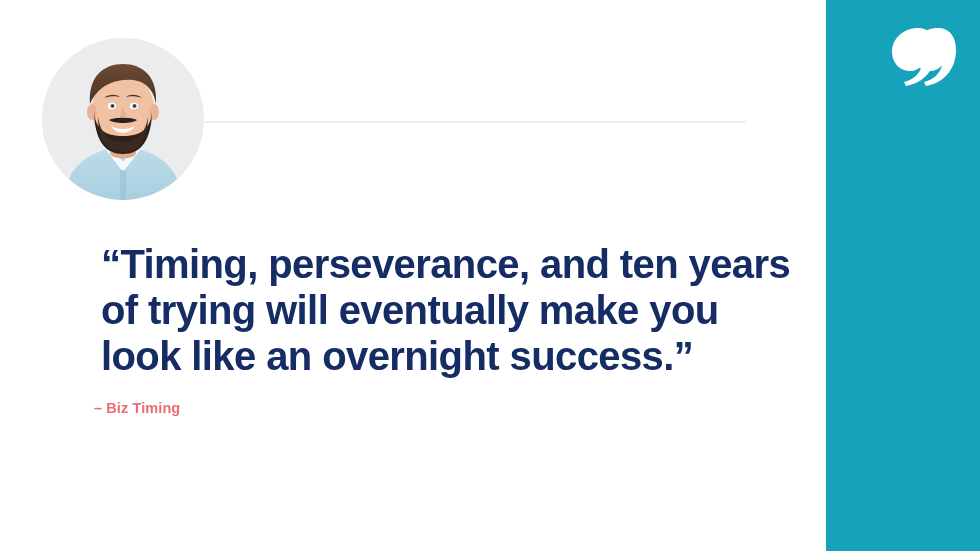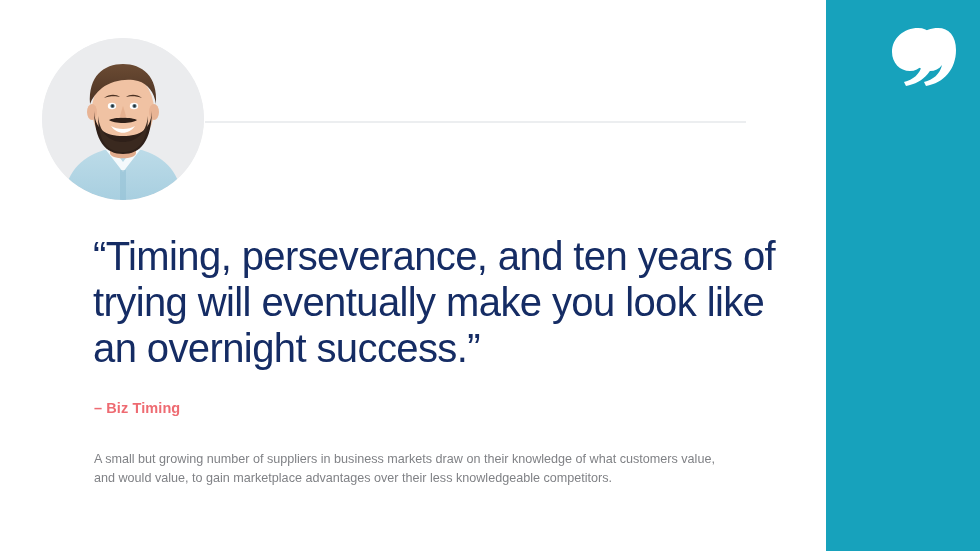--- a/index.html
+++ b/index.html
@@ -68,24 +68,24 @@
     height: 2px;
     background: #eceef0;
   }
 
   
   #quote-text {
     position: absolute;
     top: 233px;
     left: 93px;
     width: 700px;
-    margin: 0;
+    margin: 8px;
     font-size: 40px;
     line-height: 46px;
-    font-weight: 400;
+    font-weight: 700;
     letter-spacing: -0.6px;
     color: #152c64;
   }
 
   #attribution {
     position: absolute;
     top: 400px;
     left: 94px;
     margin: 0;
     font-size: 14.5px;
@@ -165,21 +165,20 @@
       </g>
     </svg>
   </div>
 
   <div id="divider"></div>
 
   <h1 id="quote-text">“Timing, perseverance, and ten years of trying will eventually make you look like an overnight success.”</h1>
 
   <p id="attribution">– Biz Timing</p>
 
-  <p id="body-text">A small but growing number of suppliers in business markets draw on their knowledge of what customers value, and would value, to gain marketplace advantages over their less knowledgeable competitors.</p>
 
   <div id="accent-panel">
     <div id="quote-mark-icon">
       <svg viewBox="0 0 70 62" xmlns="http://www.w3.org/2000/svg">
         <g fill="#ffffff">
           <path d="M30 4 C16 4 4 14 4 28 C4 39 12 47 22 47 C27 47 31 45 34 41 C32 50 25 56 16 58 L18 62 C36 59 48 45 48 26 C48 12 41 4 30 4 Z"></path>
           <path d="M64 4 C50 4 38 14 38 28 C38 39 46 47 56 47 C61 47 65 45 68 41 C66 50 59 56 50 58 L52 62 C70 59 82 45 82 26 C82 12 75 4 64 4 Z" transform="translate(-14,0)"></path>
         </g>
       </svg>
     </div>

